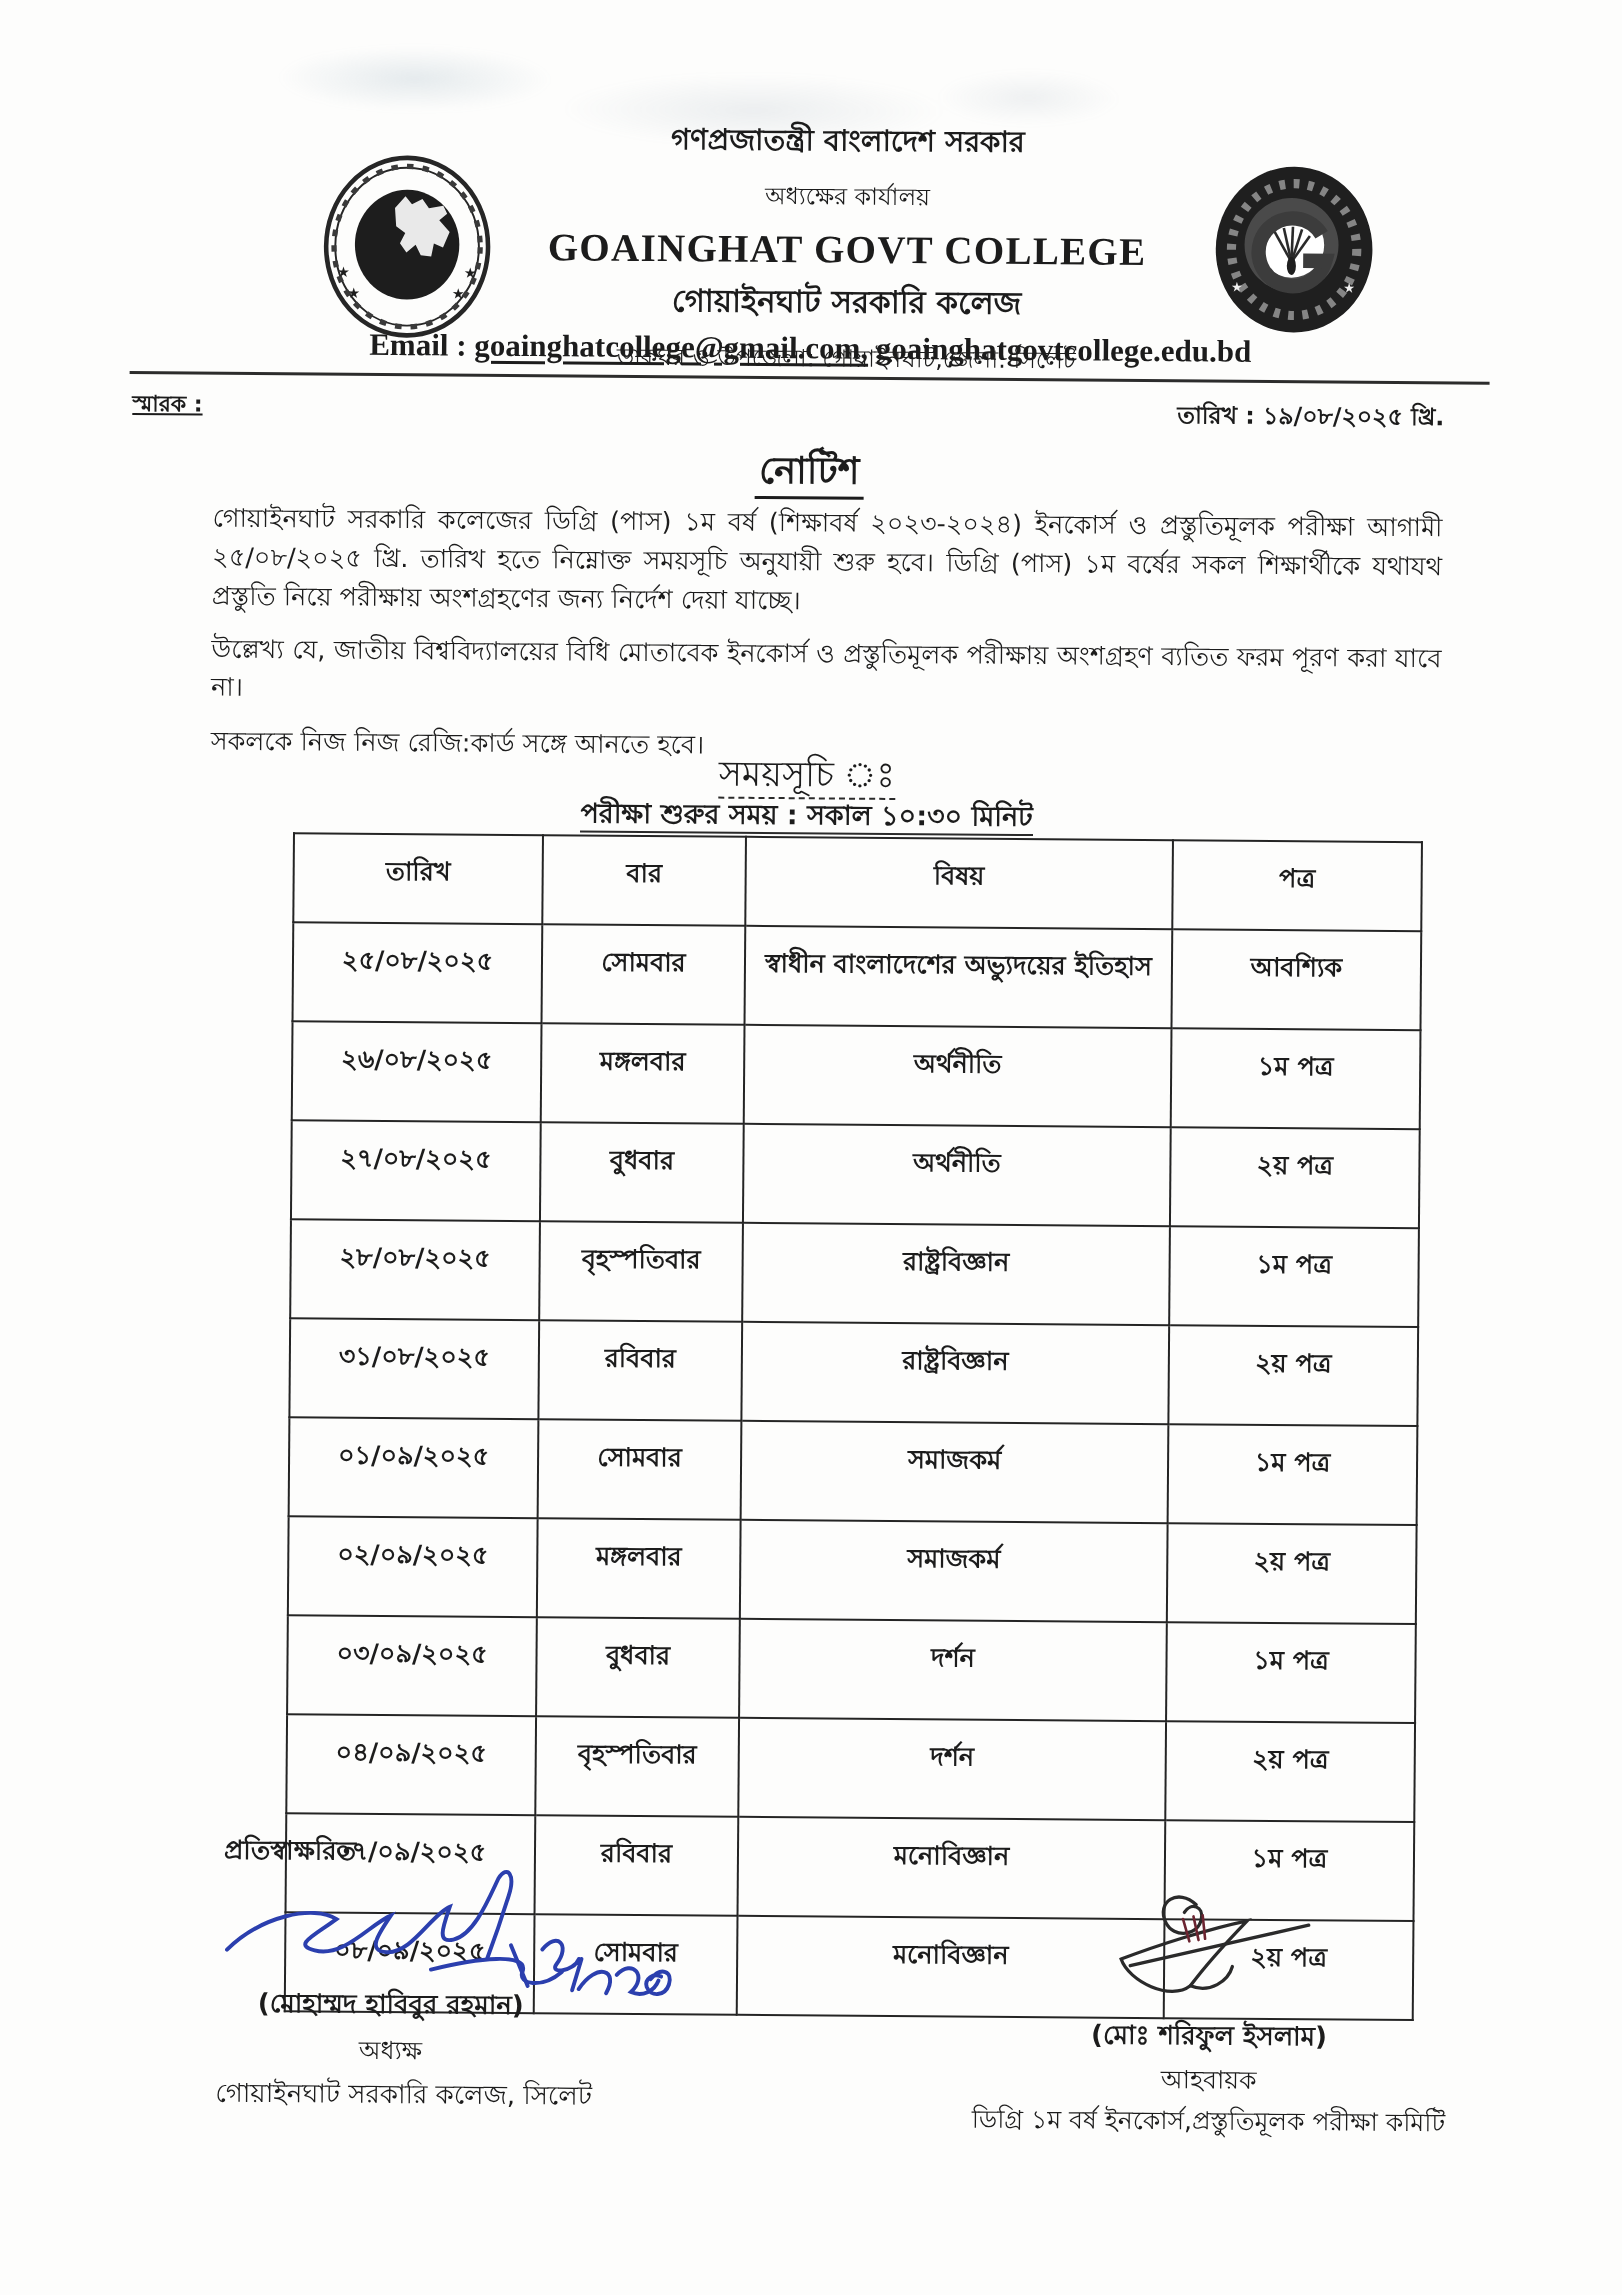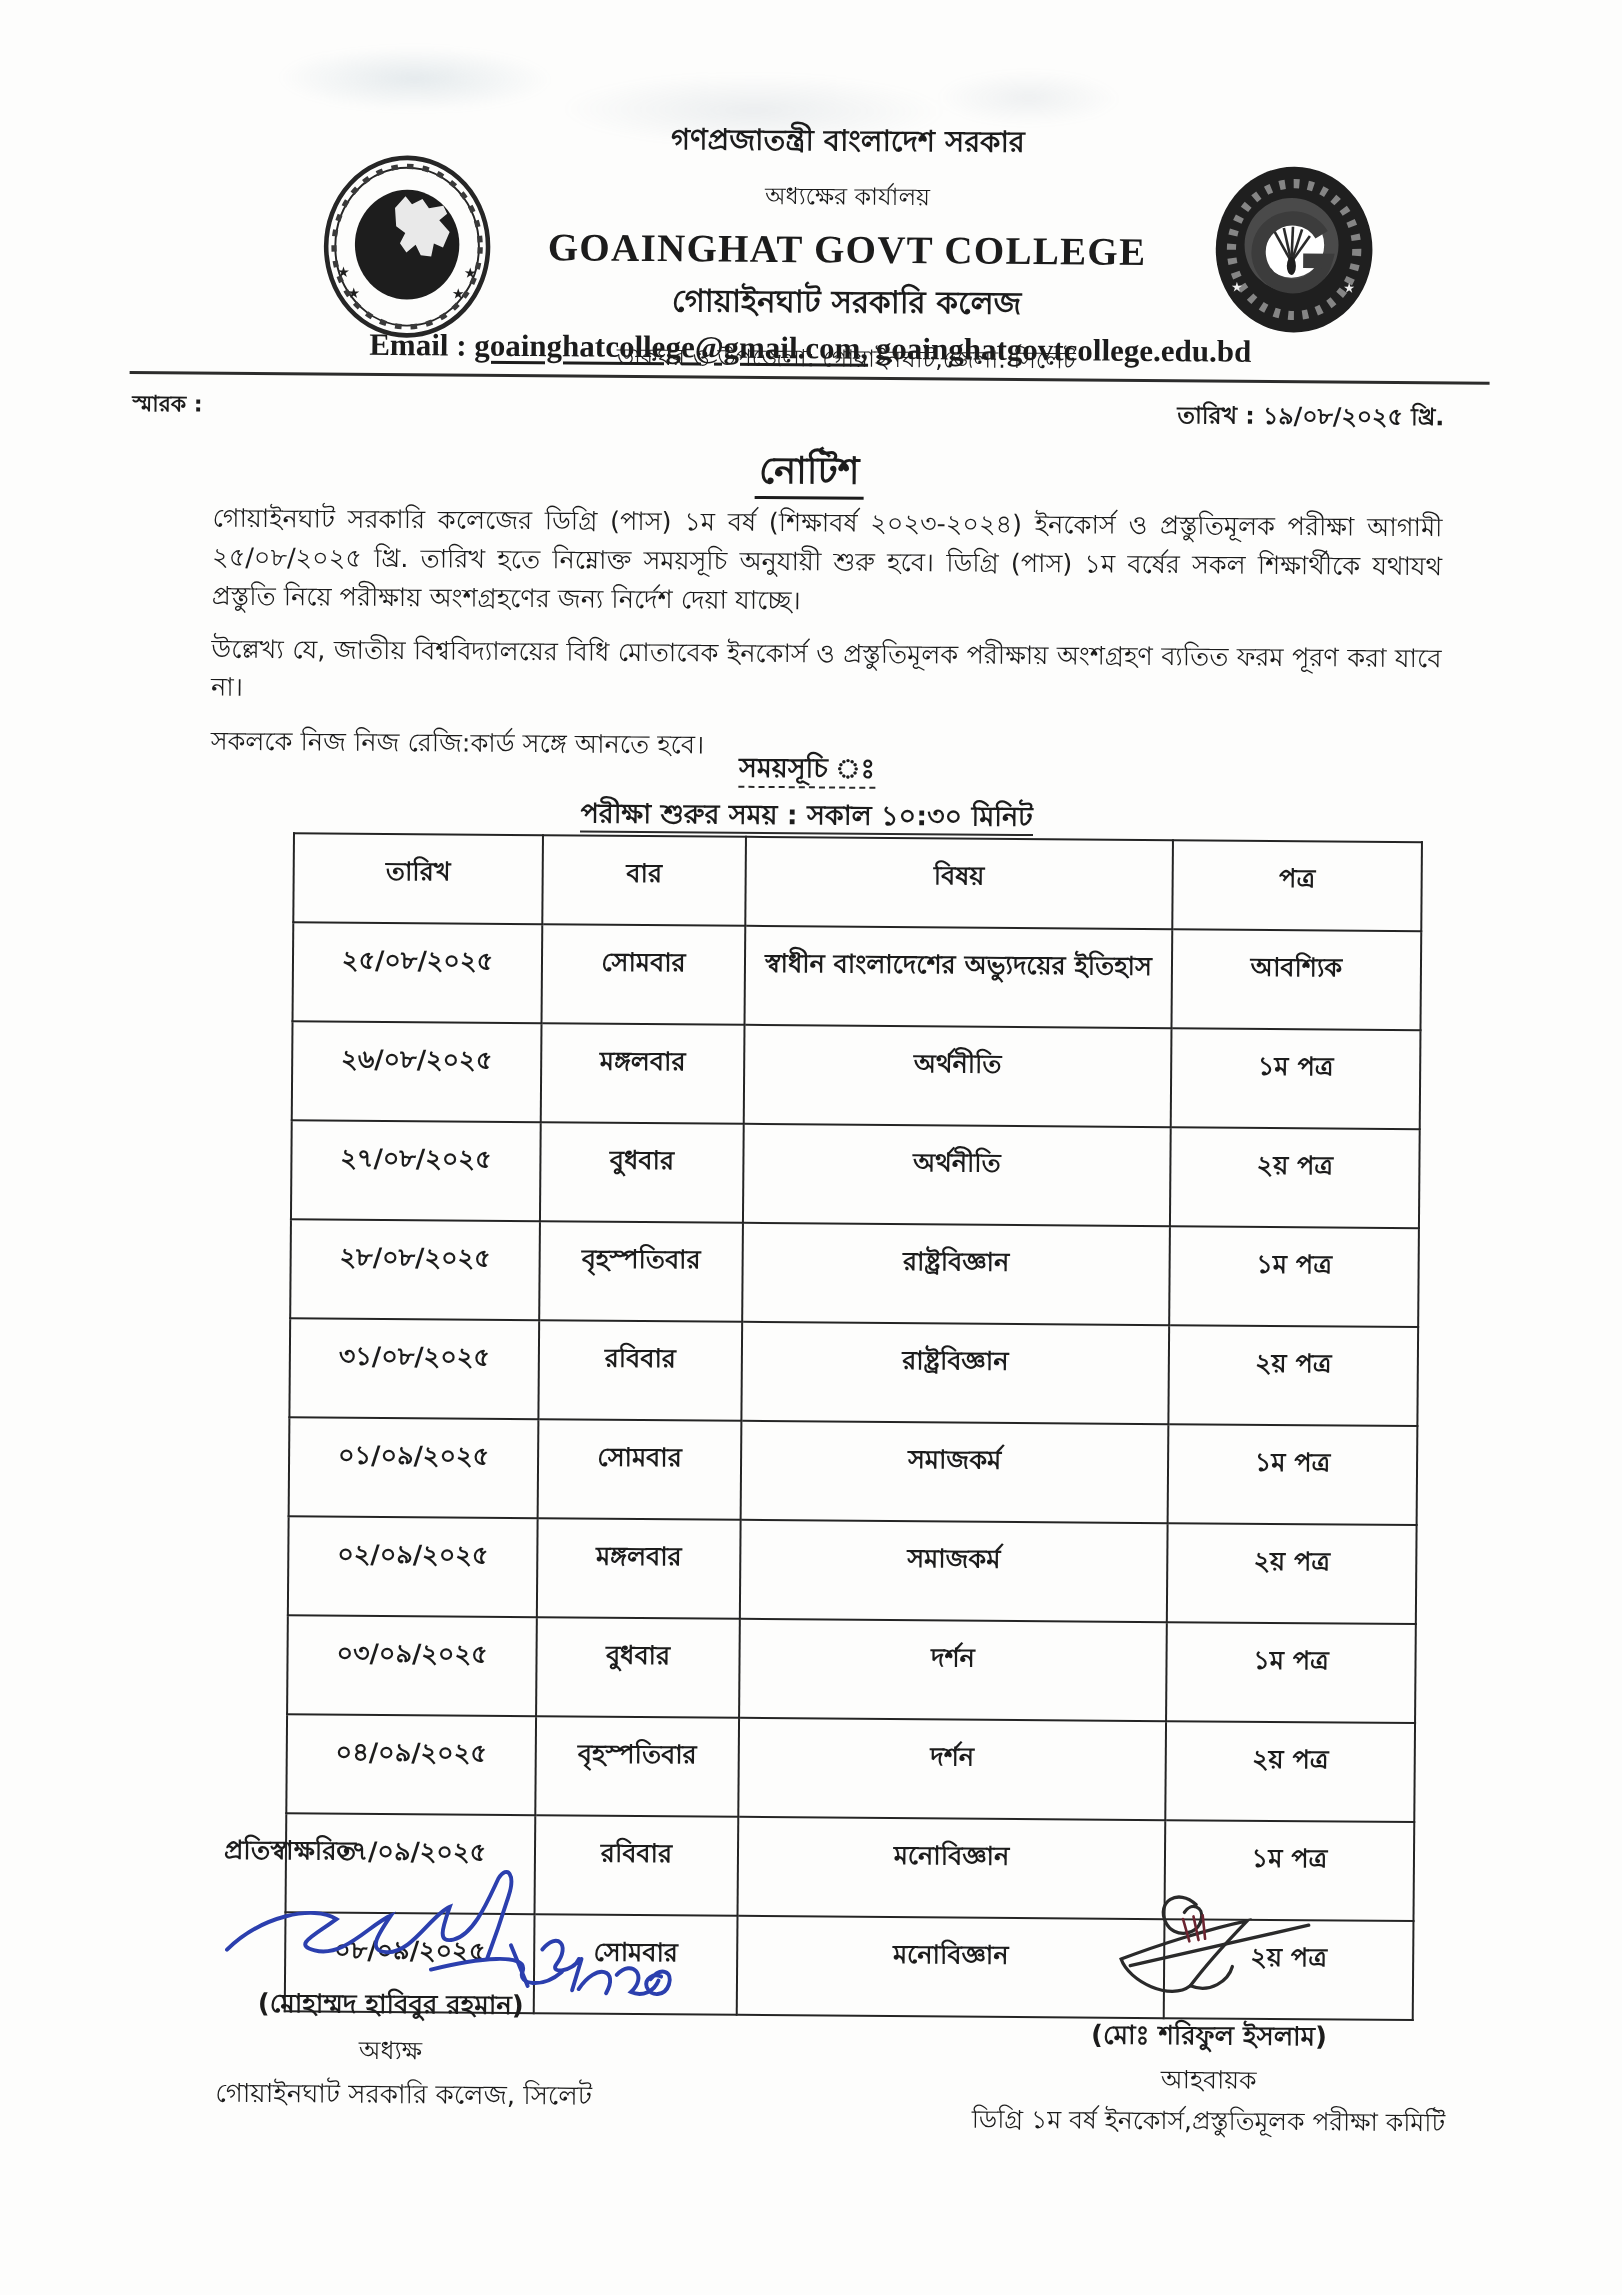--- a/index.html
+++ b/index.html
@@ -27,32 +27,32 @@
   .hdr-block{left:458px;top:113px;width:779px;text-align:center;}
   .hdr-line1{font-size:29px;font-weight:bold;}
   .hdr-line2{font-size:23.6px;margin-top:11.8px;}
   .hdr-line3{font-size:39px;font-weight:bold;letter-spacing:1.3px;margin-top:9.2px;}
   .hdr-line4{font-size:31px;font-weight:bold;margin-top:6.5px;}
   .hdr-line5{font-size:23.6px;margin-top:10.5px;}
   .email-line{left:0;top:326px;width:1623px;text-align:center;font-size:31px;font-weight:bold;}
   .email-underline{text-decoration:underline;text-underline-offset:5.2px;}
 
   .rule{left:131px;top:372px;width:1360px;height:3.3px;background:#2c2c2c;}
-  .memo{left:134px;top:387px;font-size:22px;font-weight:bold;}
+  .memo{left:134px;top:387px;font-size:22px;font-weight:bold;text-decoration:underline;}
   .datebox{left:1112px;top:390px;width:334px;text-align:right;font-size:23.6px;font-weight:bold;}
 
   .notice-title{left:0;top:437px;width:1623px;text-align:center;}
   .notice-title span{font-size:37px;font-weight:bold;border-bottom:3.3px solid #1c1c1c;padding:0 3.9px 3.9px 3.9px;margin-top:36px;}
 
   .bodytext{left:215px;top:499px;width:1230px;font-size:25.5px;line-height:1.52;text-align:justify;}
   .bodytext p{margin:0 0 6.5px 0;}
   .bodytext p + p{margin-top:14.4px;}
 
   .sched-head{left:0;top:743px;width:1623px;text-align:center;}
-  .sched-head span{font-size:27px;font-weight:bold;border-bottom:2.6px dashed #2a2a2a;padding-bottom:2.6px;}
+  .sched-head span{font-size:35px;font-weight:normal;border-bottom:2.6px dashed #2a2a2a;padding-bottom:2.6px;}
   .start-line{left:0;top:790px;width:1623px;text-align:center;}
   .start-line span{font-size:27px;font-weight:bold;border-bottom:2.6px solid #2a2a2a;padding-bottom:2px;}
 
   table.sched{
     position:absolute;left:298px;top:832px;width:1127px;
     border-collapse:collapse;table-layout:fixed;
   }
   table.sched th,table.sched td{
     border:2px solid #242424;
     font-size:25.5px;font-weight:bold;text-align:center;vertical-align:top;

